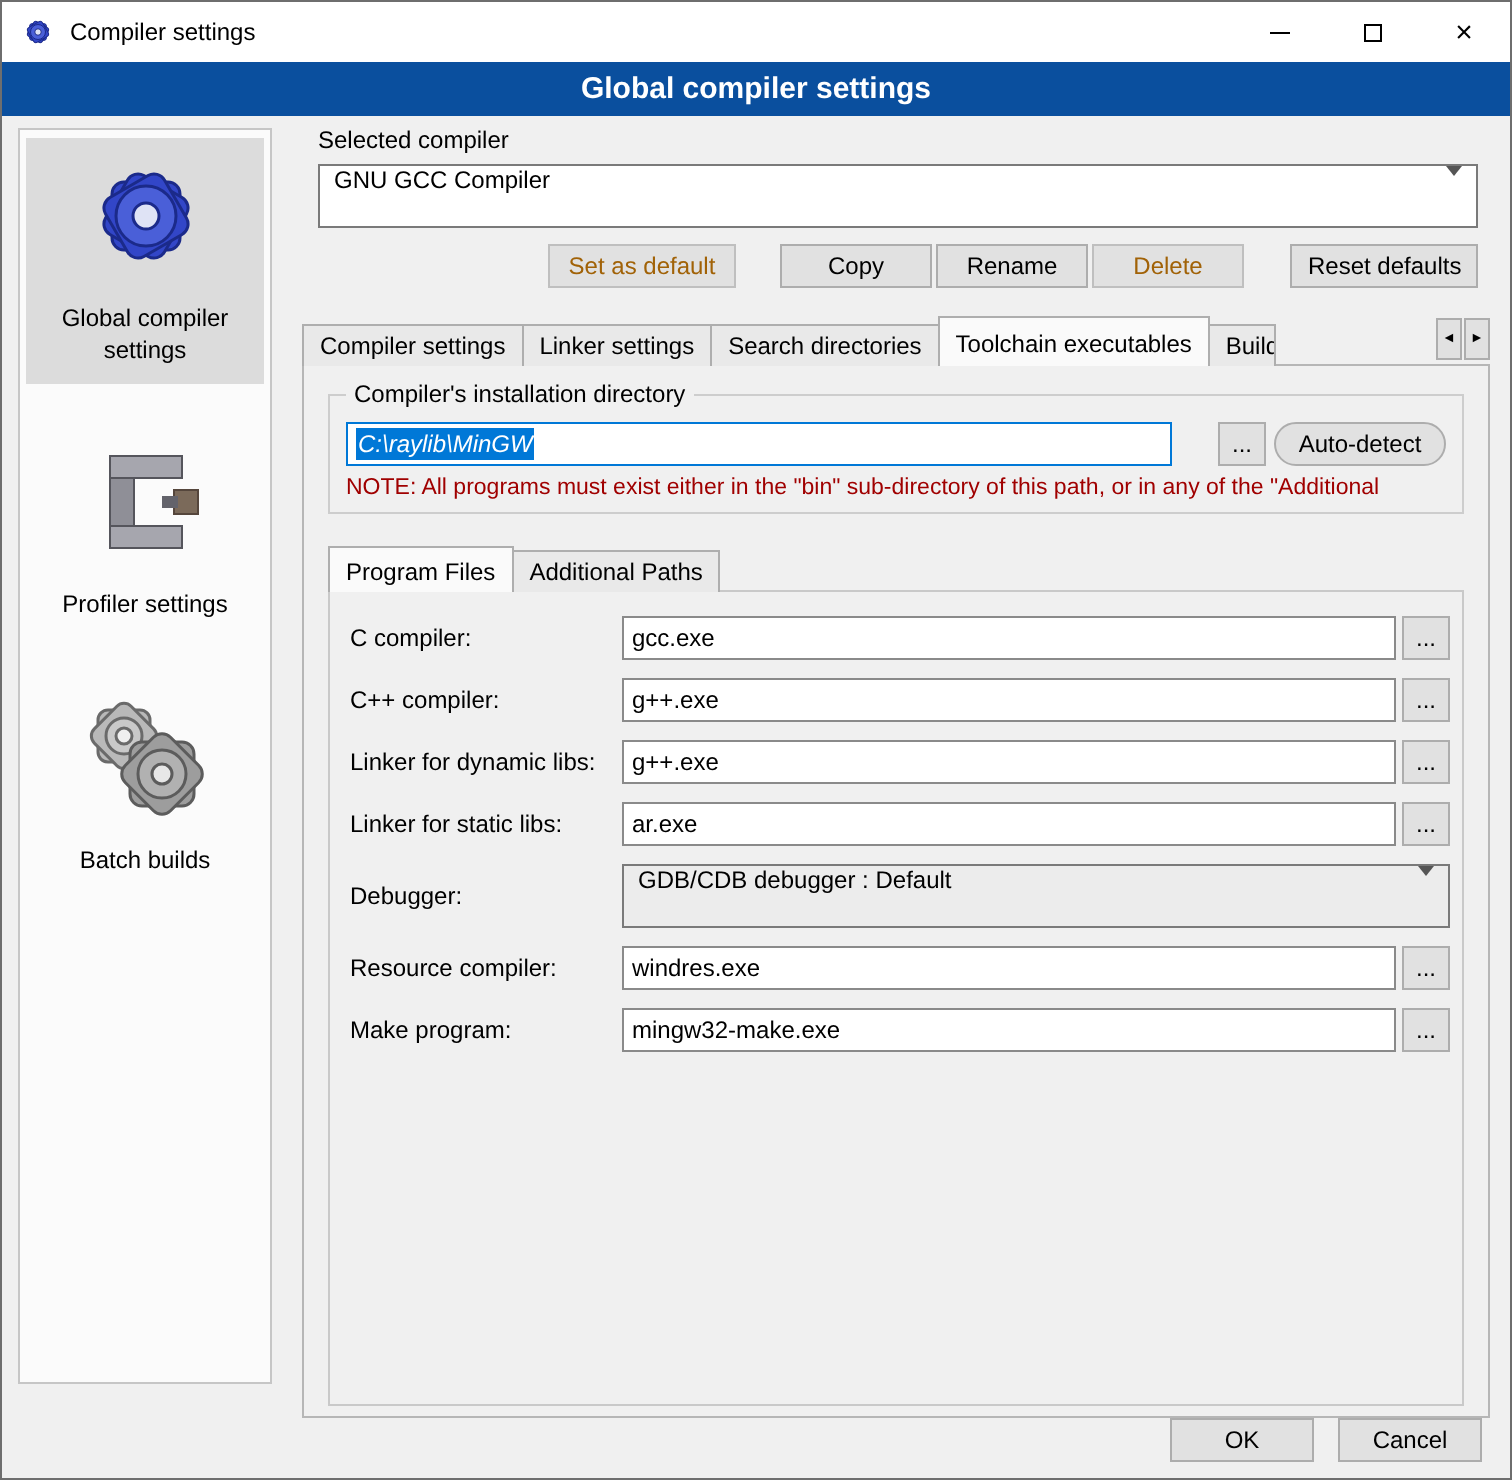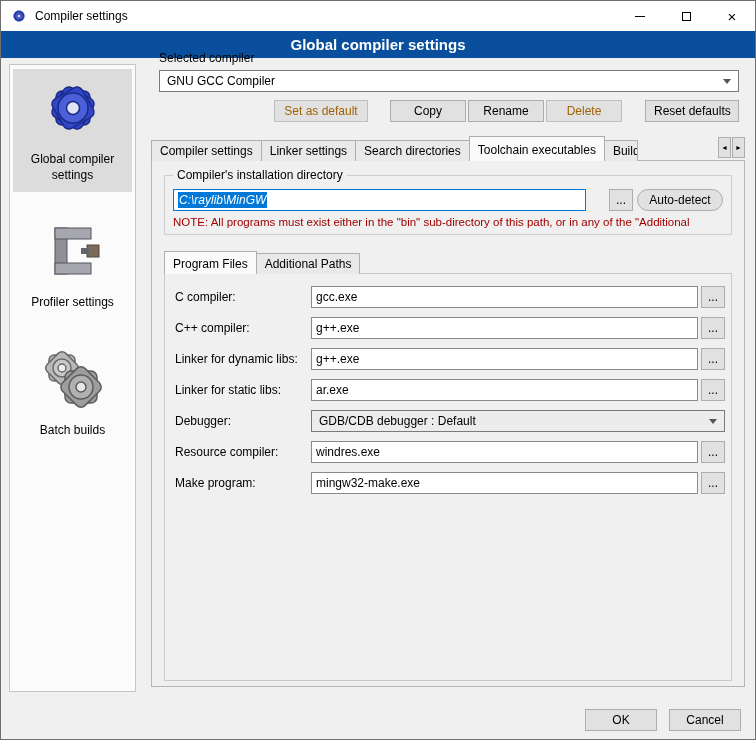--- a/index.html
+++ b/index.html
@@ -27,24 +27,24 @@
   
   .sidebar { position:absolute; left:8px; top:63px; width:127px; height:628px;
              background:#fbfbfb; border:1px solid #c6c6c6; padding-top:2px; }
   .side-item { margin:2px 3px 20px; padding:7px 2px 9px; text-align:center; }
   .side-item.selected { background:#dcdcdc; }
   .side-icon { width:64px; height:64px; margin:0 auto 12px; }
   .side-icon svg { width:64px; height:64px; display:block; }
   .side-label { font-size:12px; line-height:1.3; }
 
   
-  .main { position:absolute; left:146px; top:44px; width:602px; height:650px; }
+  .main { position:absolute; left:146px; top:56px; width:602px; height:650px; }
   .lbl { margin:6px 0 5px 12px; }
 
-  .combo { display:flex; align-items:center; height:22px; border:1px solid #7a7a7a;
+  .combo { display:flex; align-items:flex-start; height:32px; border:1px solid #7a7a7a;
            background:#fff; padding:0 7px; }
   .combo-arrow { width:0; height:0; border-left:4px solid transparent; border-right:4px solid transparent;
                  border-top:5px solid #555; margin-left:auto; }
   .combo-main { margin:0 10px 0 12px; }
   .combo.gray { background:#ececec; }
 
   .btn { height:22px; background:#e1e1e1; border:1px solid #adadad; font-family:inherit;
          font-size:12px; padding:0 8px; cursor:default; white-space:nowrap; }
   .btn.disabled { color:#a16207; border-color:#bfbfbf; }
   .btn-row { display:flex; justify-content:flex-end; margin:8px 10px 0 12px; }

